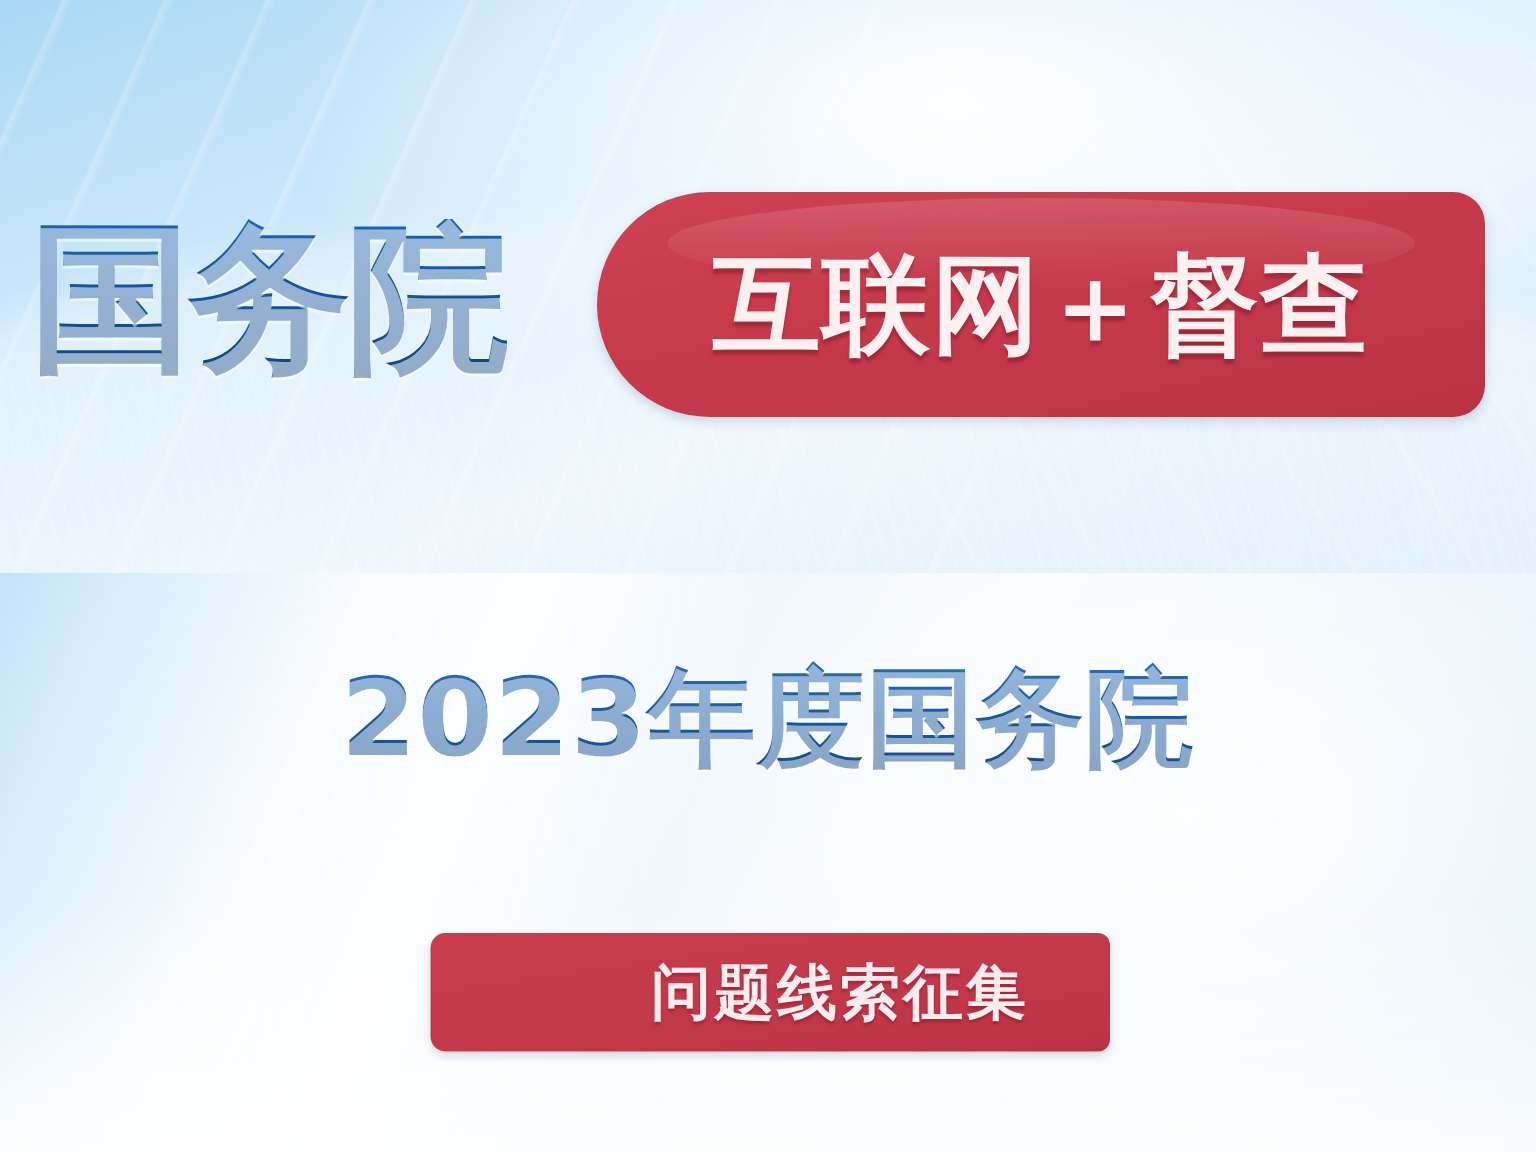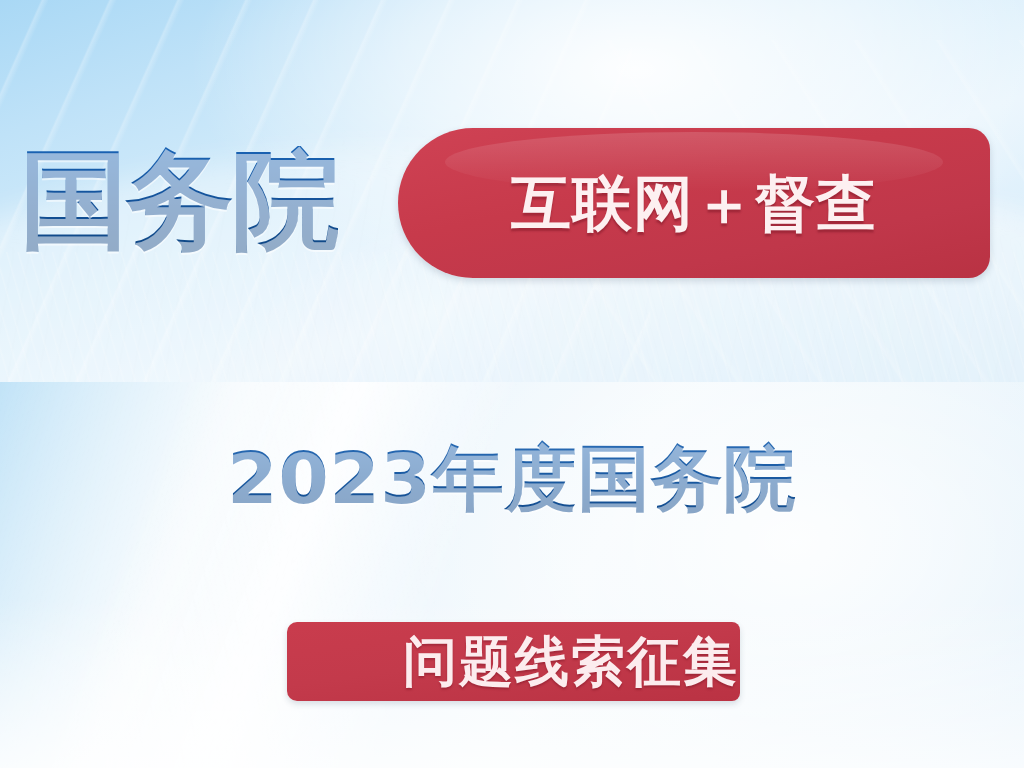--- a/index.html
+++ b/index.html
@@ -151,21 +151,21 @@
   }
   .red-pill-text {
     position: absolute;
     left: 0;
     top: 0;
     width: 592px;
     height: 150px;
     display: flex;
     align-items: center;
     justify-content: center;
-    font-size: 60px;
+    font-size: 72px;
     line-height: 92px;
     font-weight: bold;
     color: #fdf0f1;
     letter-spacing: 1px;
     text-shadow: 0 3px 2px rgba(120,20,35,0.45);
     font-family: "DejaVu Sans", "Liberation Sans", sans-serif;
     white-space: nowrap;
   }
 
   
@@ -256,29 +256,28 @@
   }
   .red-tag-text {
     position: absolute;
     left: 0;
     top: 0;
     width: 546px;
     height: 79px;
     display: flex;
     align-items: center;
     justify-content: center;
-    font-size: 54px;
+    font-size: 40px;
     line-height: 58px;
     font-weight: bold;
     color: #fcecee;
     letter-spacing: 2px;
     text-shadow: 0 2px 2px rgba(120,20,35,0.42);
     font-family: "DejaVu Sans", "Liberation Sans", sans-serif;
     white-space: nowrap;
-    padding-left: 11px;
   }
 </style>
 </head>
 <body>
 
 <div id="poster">
 
   <div class="banner-top">
     <div class="rays-left"></div>
     <div class="rays-right"></div>

